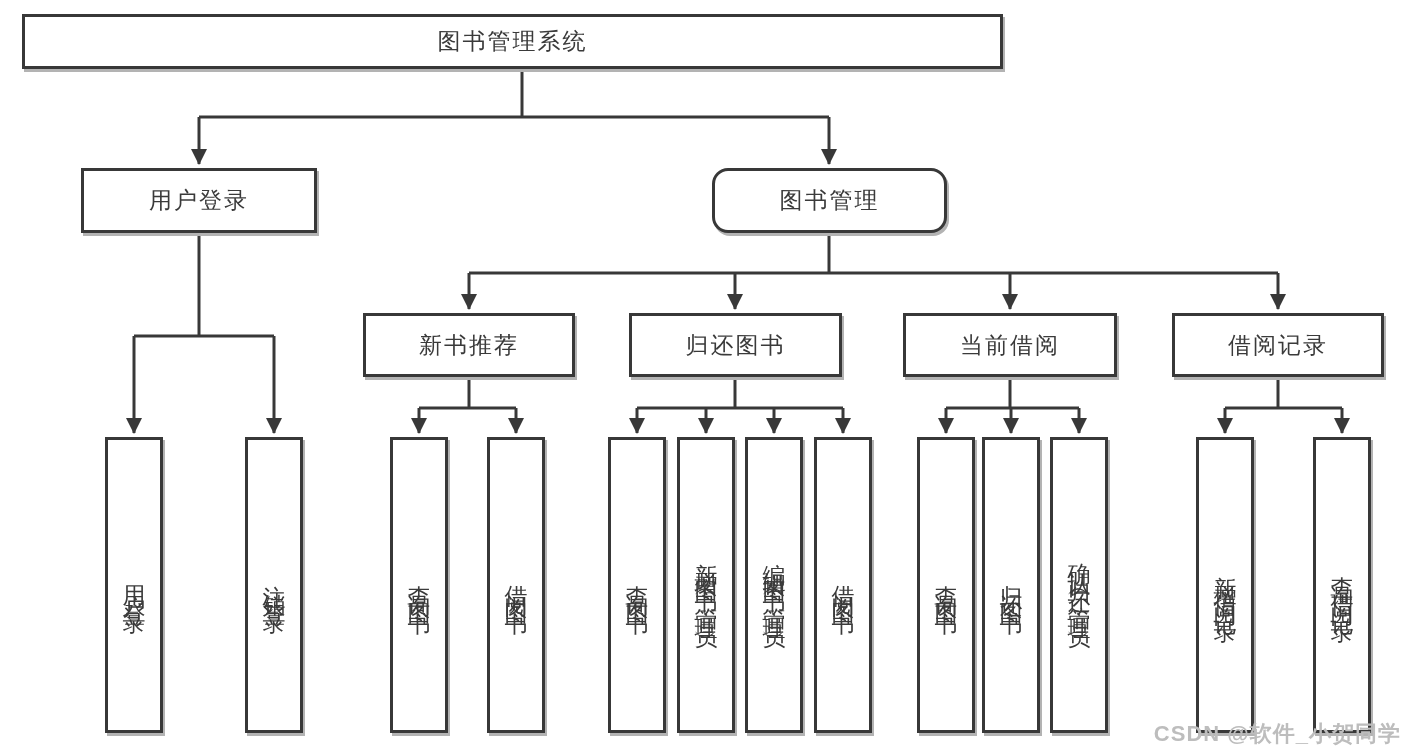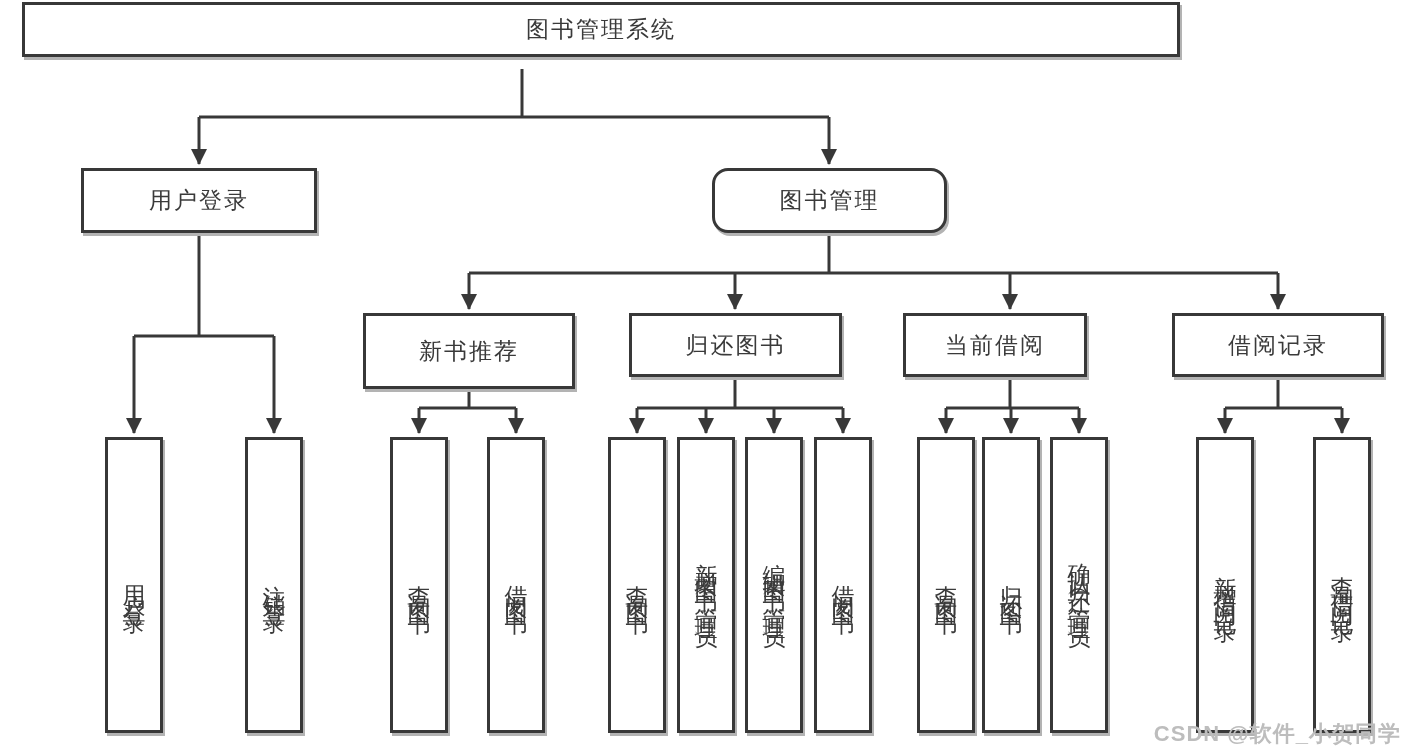--- a/index.html
+++ b/index.html
@@ -103,38 +103,38 @@
       <path d="M1011,408 V433" marker-end="url(#arrow)"></path>
       <path d="M1079,408 V433" marker-end="url(#arrow)"></path>
 
       <path d="M1278,377 V408"></path>
       <path d="M1225,408 H1342"></path>
       <path d="M1225,408 V433" marker-end="url(#arrow)"></path>
       <path d="M1342,408 V433" marker-end="url(#arrow)"></path>
     </g>
   </svg>
 
-  <div class="node" style="left:22px; top:2px; width:1158px; height:55px;">
+  <div class="node" style="left:22px; top:14px; width:981px; height:55px;">
     <span>图书管理系统</span>
   </div>
 
   <div class="node" style="left:81px; top:168px; width:236px; height:65px;">
     <span>用户登录</span>
   </div>
   <div class="node" style="left:712px; top:168px; width:235px; height:65px;border-radius:16px;">
     <span>图书管理</span>
   </div>
 
-  <div class="node" style="left:363px; top:313px; width:212px; height:76px;">
+  <div class="node" style="left:363px; top:313px; width:212px; height:64px;">
     <span>新书推荐</span>
   </div>
   <div class="node" style="left:629px; top:313px; width:213px; height:64px;">
     <span>归还图书</span>
   </div>
-  <div class="node" style="left:903px; top:313px; width:184px; height:64px;">
+  <div class="node" style="left:903px; top:313px; width:214px; height:64px;">
     <span>当前借阅</span>
   </div>
   <div class="node" style="left:1172px; top:313px; width:212px; height:64px;">
     <span>借阅记录</span>
   </div>
 
   <div class="node leaf" style="left:105px;">
     <span class="vtext">用户登录</span>
   </div>
   <div class="node leaf" style="left:245px;">

